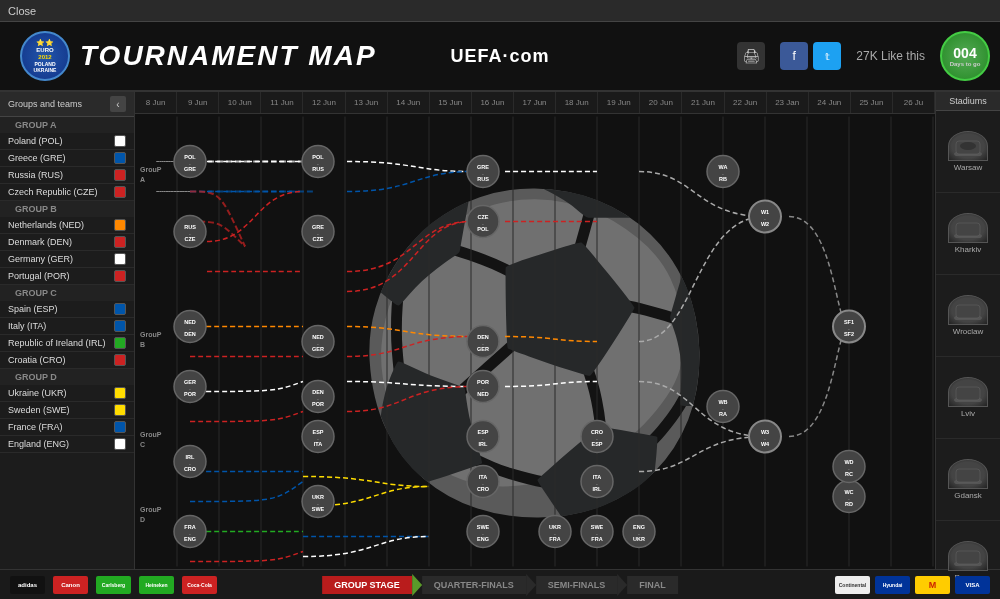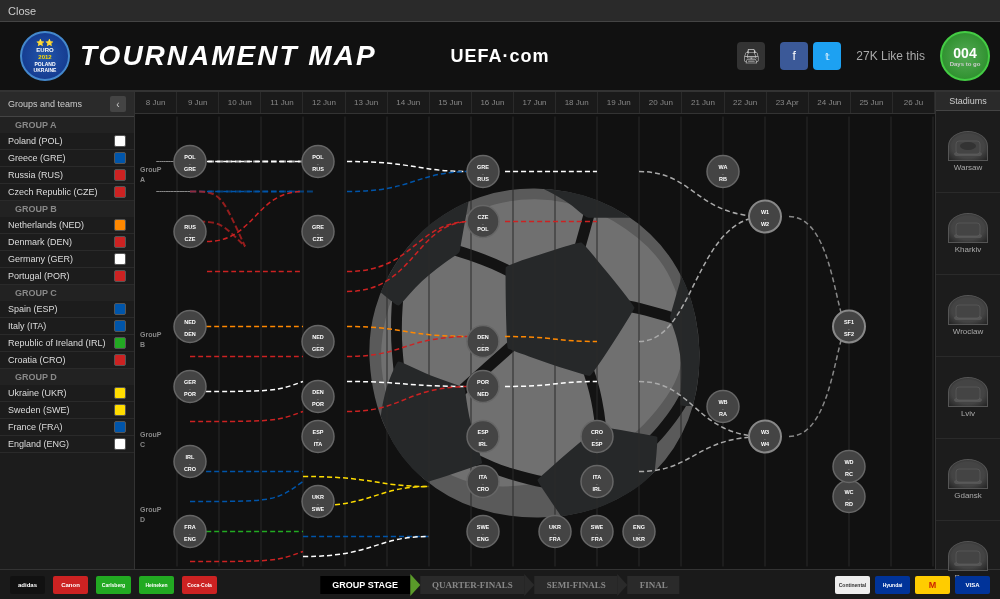--- a/index.html
+++ b/index.html
@@ -288,27 +288,26 @@
     }
     .stage-btn {
       padding: 4px 12px;
       font-size: 9px;
       font-weight: bold;
       cursor: pointer;
       border: none;
       text-transform: uppercase;
     }
     .stage-btn.active {
-      background: #000000;
+      background: #b91c1c;
       color: #fff;
     }
     .stage-btn.inactive {
       background: #2a2a2a;
       color: #888;
-      font-family: Liberation Serif, serif;
     }
     .stage-arrow {
       width: 0;
       height: 0;
       border-top: 11px solid transparent;
       border-bottom: 11px solid transparent;
     }
     .stage-arrow.active {
       border-left: 10px solid #5a9a2a;
     }
@@ -476,21 +475,21 @@
         <div class="date-col">13 Jun</div>
         <div class="date-col">14 Jun</div>
         <div class="date-col">15 Jun</div>
         <div class="date-col">16 Jun</div>
         <div class="date-col">17 Jun</div>
         <div class="date-col">18 Jun</div>
         <div class="date-col">19 Jun</div>
         <div class="date-col">20 Jun</div>
         <div class="date-col">21 Jun</div>
         <div class="date-col">22 Jun</div>
-        <div class="date-col">23 Apr</div>
+        <div class="date-col">23 Jan</div>
         <div class="date-col">24 Jun</div>
         <div class="date-col">25 Jun</div>
         <div class="date-col">26 Ju</div>
       </div>
     </div>
 
     <div id="map-canvas">
       <svg id="tournament-svg" viewBox="0 0 800 450" preserveAspectRatio="xMidYMid meet">
         <defs>
           <filter id="glow">

